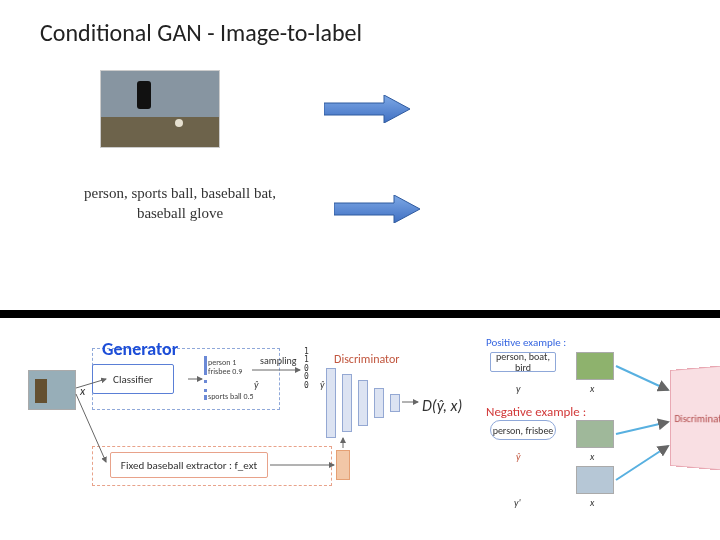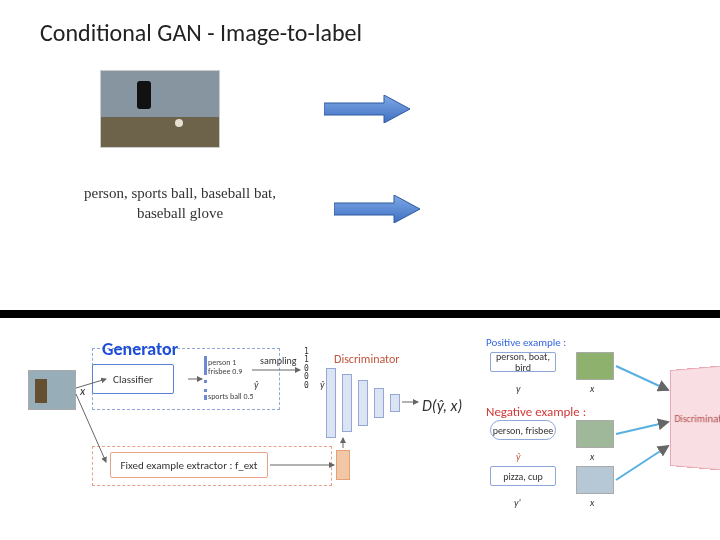--- a/index.html
+++ b/index.html
@@ -86,21 +86,21 @@
 
 <div class="arch">
   <div class="img" style="left:8px;top:40px;"></div>
   <div class="i-lbl" style="left:60px;top:54px;">x</div>
 
   <div class="gen-frame"></div>
   <div class="gen-title">Generator</div>
   <div class="box classifier">Classifier</div>
 
   <div class="fext-frame"></div>
-  <div class="box fext">Fixed example extractor : f_ext</div>
+  <div class="box fext">Fixed baseball extractor : f_ext</div>
 
   <div class="score-col">
     <div><span class="score-bar" style="height:10px"></span><span>person</span> <span>1</span></div>
     <div><span class="score-bar" style="height:9px"></span><span>frisbee</span> <span>0.9</span></div>
     <div><span class="score-bar" style="height:3px"></span></div>
     <div><span class="score-bar" style="height:3px"></span></div>
     <div><span class="score-bar" style="height:5px"></span><span>sports ball</span> <span>0.5</span></div>
   </div>
   <div class="ytilde">ŷ</div>
   <div class="sampling">sampling</div>
@@ -131,21 +131,20 @@
   <div class="ex-sym" style="left:570px;top:52px;">x</div>
 
   <div class="neg-title">Negative example :</div>
   <div class="ex-tag" style="left:470px;top:90px;border-radius:11px;">
       <span style="color:#333">person, frisbee</span>
     </div>
   <div class="ex-img" style="left:556px;top:90px;"></div>
   <div class="ex-sym" style="left:496px;top:120px;color:#c1563e">ŷ</div>
   <div class="ex-sym" style="left:570px;top:120px;">x</div>
 
-  <div class="ex-tag" style="left:470px;top:136px;">pizza, cup</div>
   <div class="ex-img alt" style="left:556px;top:136px;"></div>
   <div class="ex-sym" style="left:494px;top:166px;">y'</div>
   <div class="ex-sym" style="left:570px;top:166px;">x</div>
 
   <div class="disc-box">Discriminator</div>
 
   <svg class="arrows">
     <defs>
         <marker id="ah" markerWidth="6" markerHeight="6" refX="5" refY="3" orient="auto">
           <path d="M0,0 L6,3 L0,6 z" fill="#666"></path>

